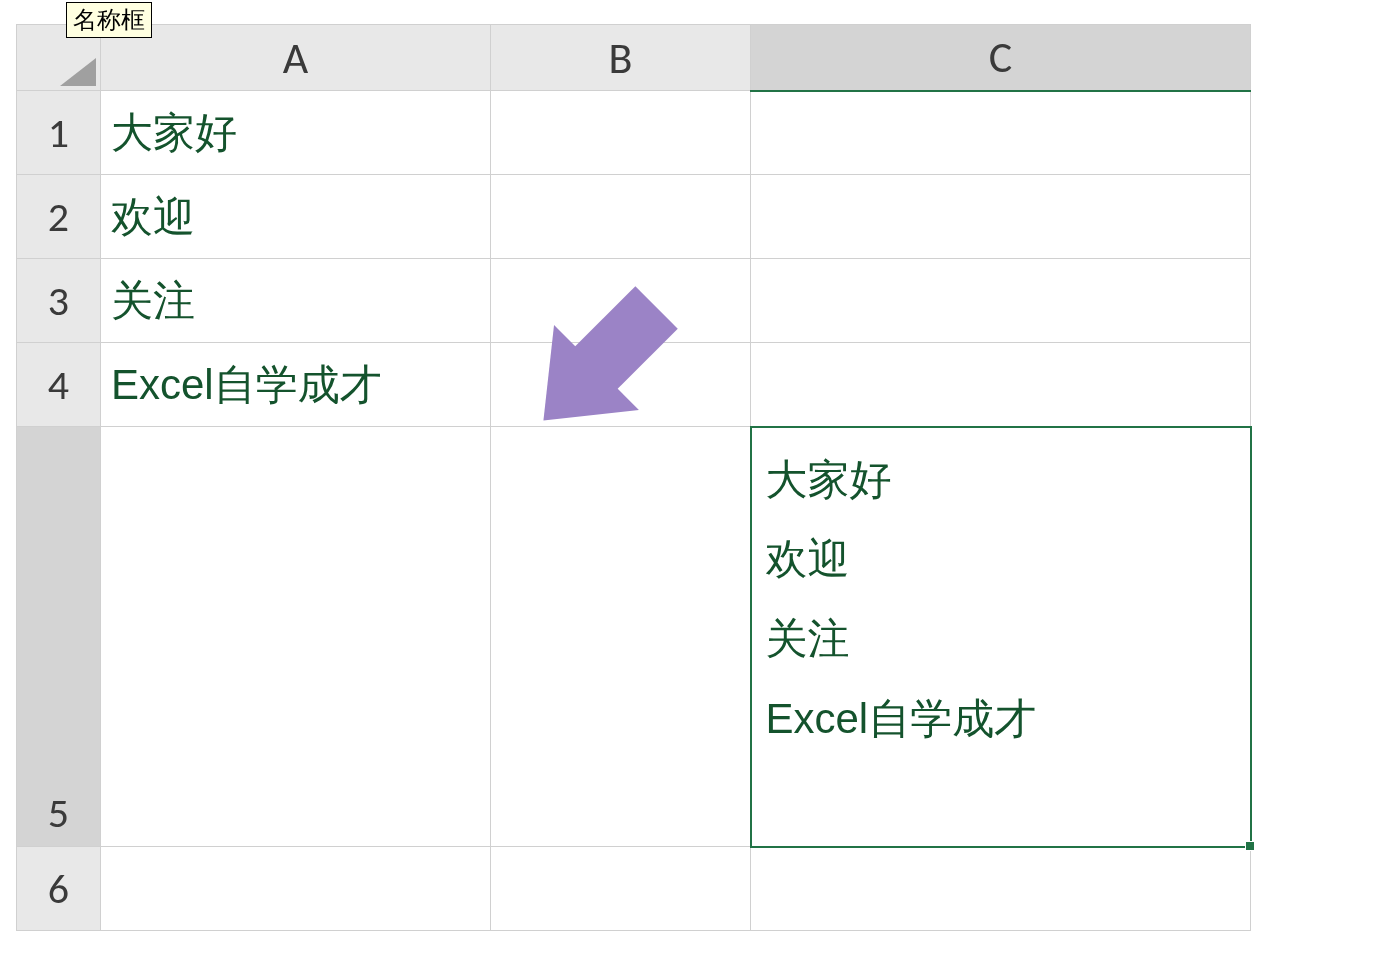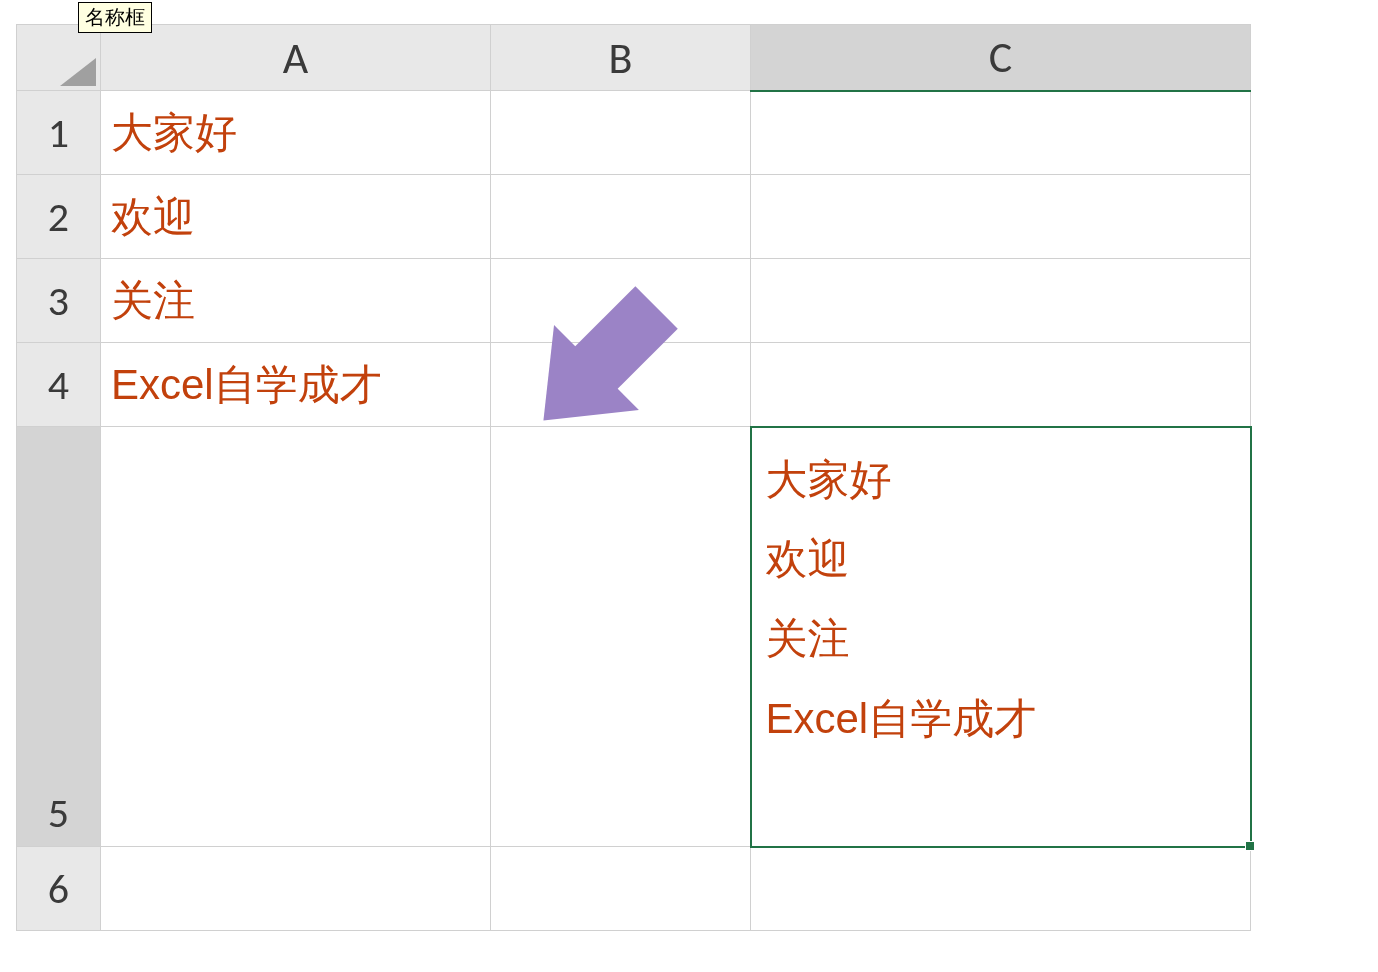--- a/index.html
+++ b/index.html
@@ -15,23 +15,22 @@
       position: relative;
       overflow: hidden;
     }
     .tooltip {
       position: absolute;
       top: 2px;
       left: 66px;
       background: #ffffe1;
       border: 1px solid #000;
       padding: 1px 6px;
-      font-size: 20px;
+      font-size: 24px;
       z-index: 100;
-      margin-left: 12px;
     }
     .spreadsheet {
       position: absolute;
       top: 24px;
       left: 16px;
       width: 1300px;
     }
     .grid {
       border-collapse: collapse;
     }
@@ -77,21 +76,21 @@
       text-align: center;
       width: 84px;
       font-family: "Calibri", Arial, sans-serif;
     }
     .row-header.selected {
       background: #d4d4d4;
     }
     .cell {
       background: #ffffff;
       font-size: 42px;
-      color: #c2410c;
+      color: #14532d;
       padding: 0 10px;
       text-align: left;
       vertical-align: middle;
       font-family: "Microsoft YaHei", sans-serif;
     }
     .row-normal { height: 84px; }
     .row-5 { height: 420px; }
     .cell-c5 {
       border: 2px solid #217346 !important;
       position: relative;

